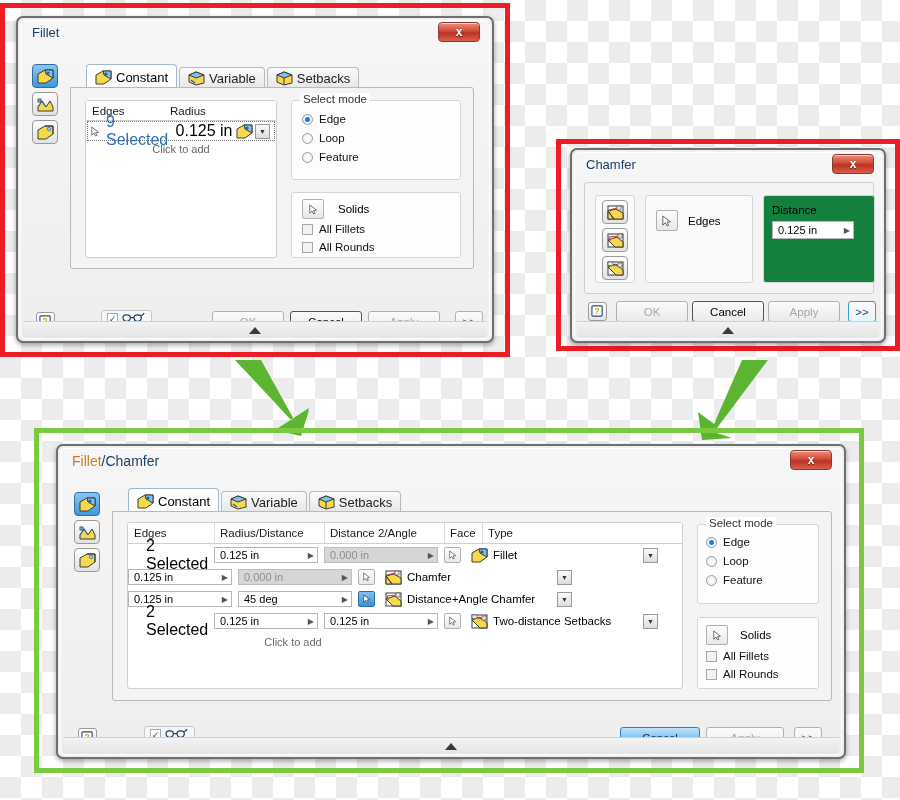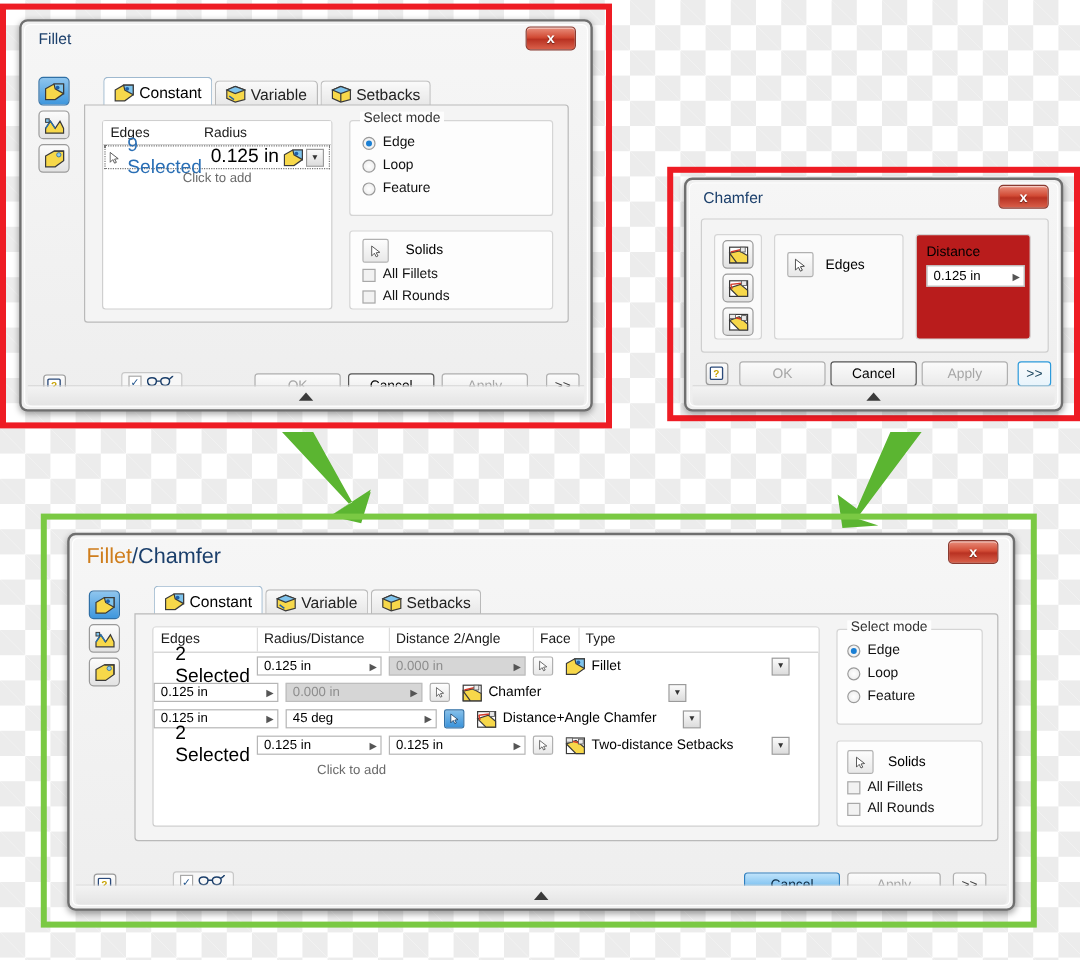--- a/index.html
+++ b/index.html
@@ -369,21 +369,21 @@
       <div style="display:flex;align-items:center;gap:10px;padding:14px 0 0 10px;">
         <div class="facebtn" style="width:22px;height:21px">
           <svg width="10" height="12">
               <use href="#sym-pointer"></use>
             </svg>
         </div>
         <span style="font-size:11.5px">Edges</span>
       </div>
     </div>
 
-    <div class="group" style="left:178px;top:12px;width:96px;height:88px;background:#b91c1c;">
+    <div class="group" style="left:178px;top:12px;width:112px;height:88px;background:#15803d;">
       <div style="padding:8px 0 0 8px;font-size:11.5px;">Distance</div>
       <div class="field" style="margin:5px 0 0 8px;width:82px;height:18px;">
         <span>0.125 in</span>
         <span class="spin">▶</span>
       </div>
     </div>
   </div>
 
   <div class="helpbtn" style="position:absolute;left:16px;top:152px;">
     <svg width="13" height="13">
@@ -399,21 +399,21 @@
     <div class="caret"></div>
   </div>
 </div>
 
 <div class="frame frame-green" style="left:34px;top:428px;width:830px;height:345px;"></div>
 
 <div class="dlg" style="left:56px;top:444px;width:790px;height:315px;">
   <div class="dlg-inner"></div>
 
   <div class="titlebar">
-    <div class="title-text" style="font-size:18px;">
+    <div class="title-text" style="font-size:14px;">
       <span class="tt-orange">Fillet</span><span>/</span><span>Chamfer</span>
     </div>
     <div class="btn-close" style="right:12px;">x</div>
   </div>
 
   <div style="position:absolute;left:16px;top:46px;">
     <div class="sidebtn sel">
       <svg class="icon ic-fillet">
           <use href="#sym-fillet"></use>
         </svg>
@@ -508,21 +508,21 @@
           </svg>
         <div style="width:150px;font-size:11.5px;">Chamfer</div>
         <div class="ddbtn">▼</div>
       </div>
 
       <div class="tr" style="height:22px;">
         <div class="field" style="width:104px;margin-right:6px;">
           <span>0.125 in</span>
             <span class="spin">▶</span>
         </div>
-        <div class="field" style="width:126px;margin-right:6px;">
+        <div class="field" style="width:114px;margin-right:6px;">
           <span>45 deg</span>
             <span class="spin">▶</span>
         </div>
         <div class="facebtn sel" style="margin-right:10px;">
           <svg width="8" height="10">
               <use href="#sym-pointer-sel"></use>
             </svg>
         </div>
         <svg class="icon ic-chamfer" style="margin-right:5px">
             <use href="#sym-chamfer-da"></use>

